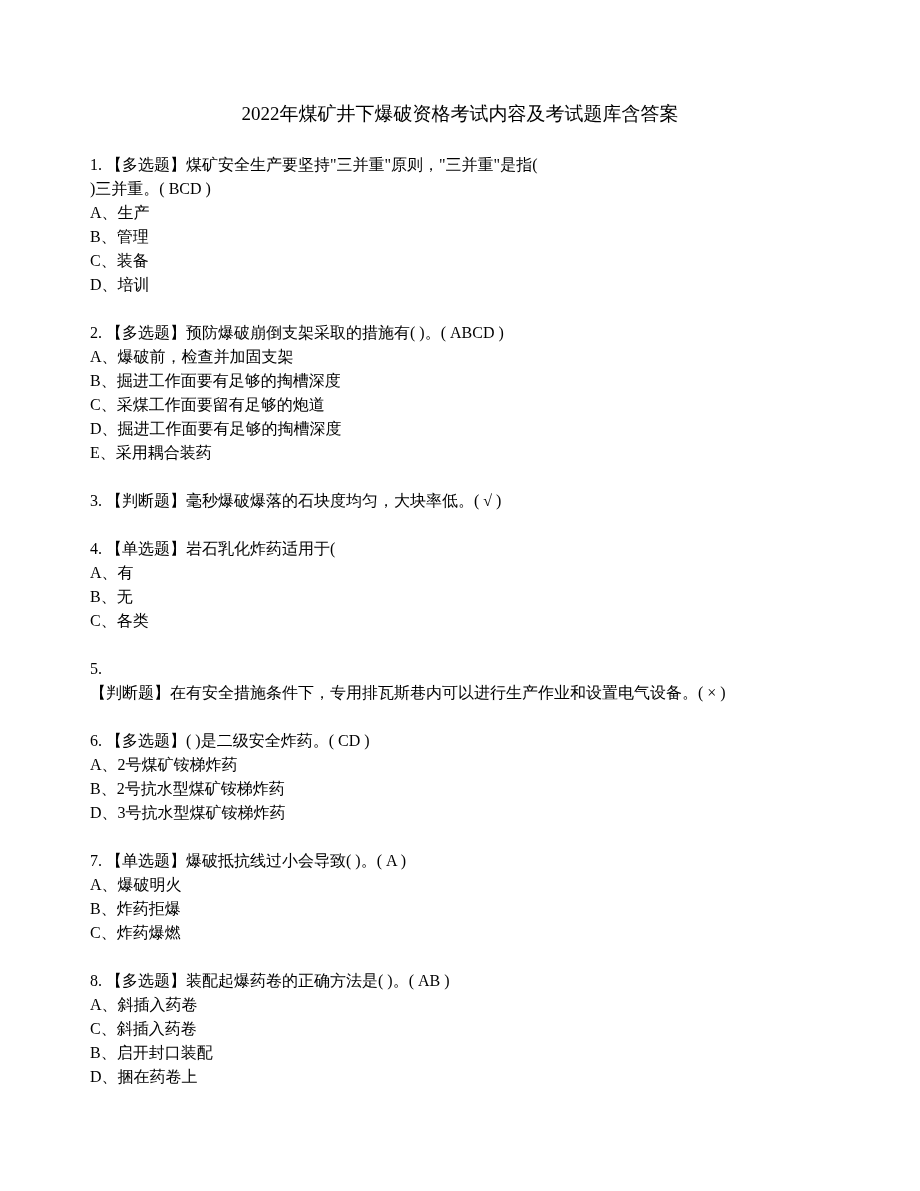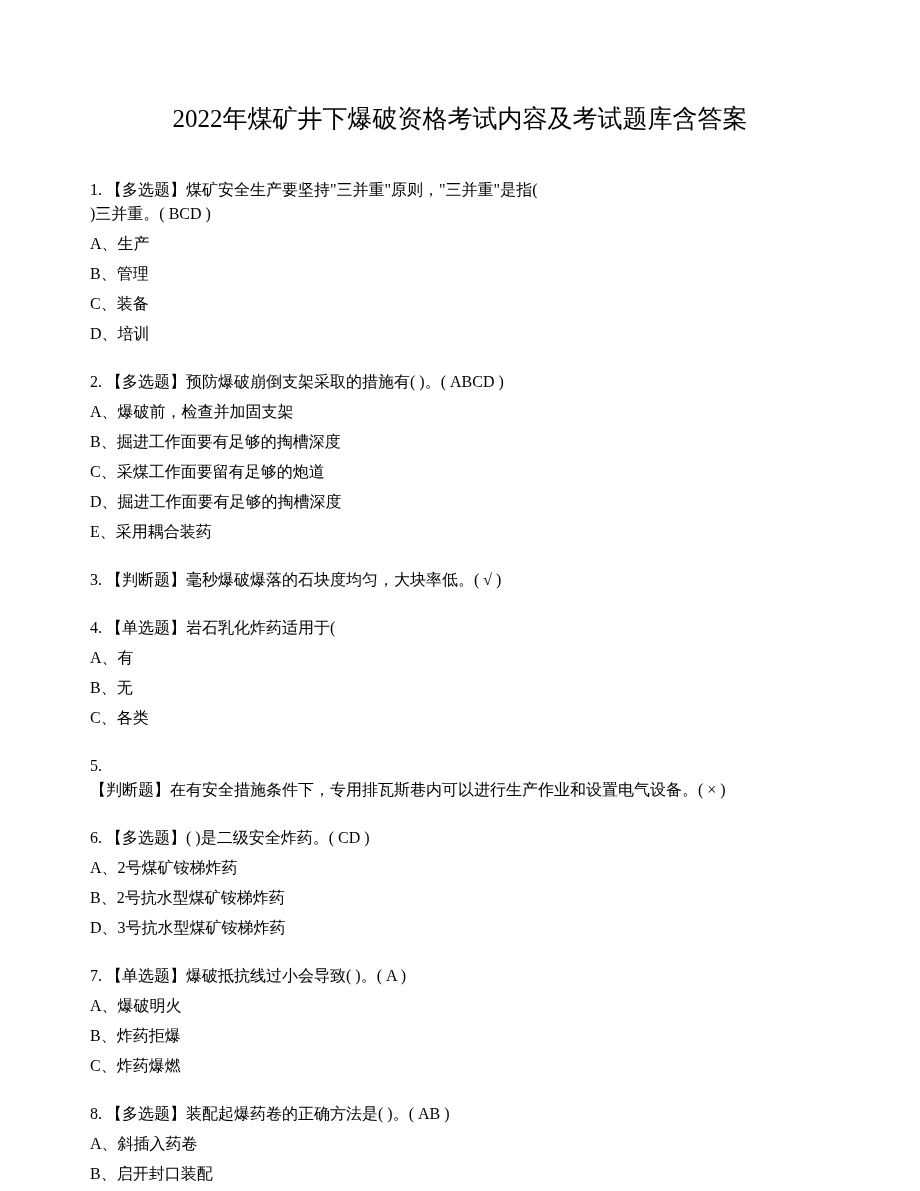--- a/index.html
+++ b/index.html
@@ -12,33 +12,32 @@
       width: 920px;
       height: 1191px;
       font-family: "SimSun", "宋体", serif;
       font-size: 16px;
       color: #000;
       padding: 100px 90px 60px 90px;
       line-height: 1.5;
     }
     .title {
       text-align: center;
-      font-size: 25px;
-      margin-bottom: 40px;
+      font-size: 19px;
+      margin-bottom: 24px;
       letter-spacing: 0px;
     }
     .question {
       margin-bottom: 24px;
     }
     .q-text {
       margin-bottom: 0px;
     }
     .option {
       display: block;
-      margin-top: 6px;
     }
   </style>
 </head>
 <body>
 
 <div class="title">2022年煤矿井下爆破资格考试内容及考试题库含答案</div>
 
 <div id="questions-container">
     <div class="question">
       <div class="q-text">1. 【多选题】煤矿安全生产要坚持"三并重"原则，"三并重"是指(</div>
@@ -77,17 +76,17 @@
     </div>
     <div class="question">
       <div class="q-text">7. 【单选题】爆破抵抗线过小会导致( )。(   A   )</div>
       <div class="option">A、爆破明火</div>
       <div class="option">B、炸药拒爆</div>
       <div class="option">C、炸药爆燃</div>
     </div>
     <div class="question">
       <div class="q-text">8. 【多选题】装配起爆药卷的正确方法是( )。(   AB   )</div>
       <div class="option">A、斜插入药卷</div>
+      <div class="option">C、斜插入药卷</div>
       <div class="option">B、启开封口装配</div>
-      <div class="option">C、斜插入药卷</div>
       <div class="option">D、捆在药卷上</div>
     </div>
   </div>
 
 </body></html>

